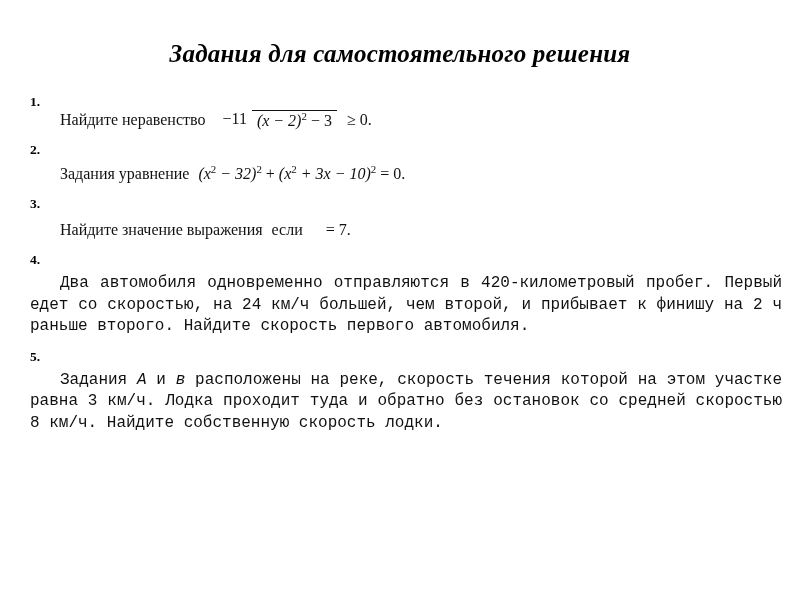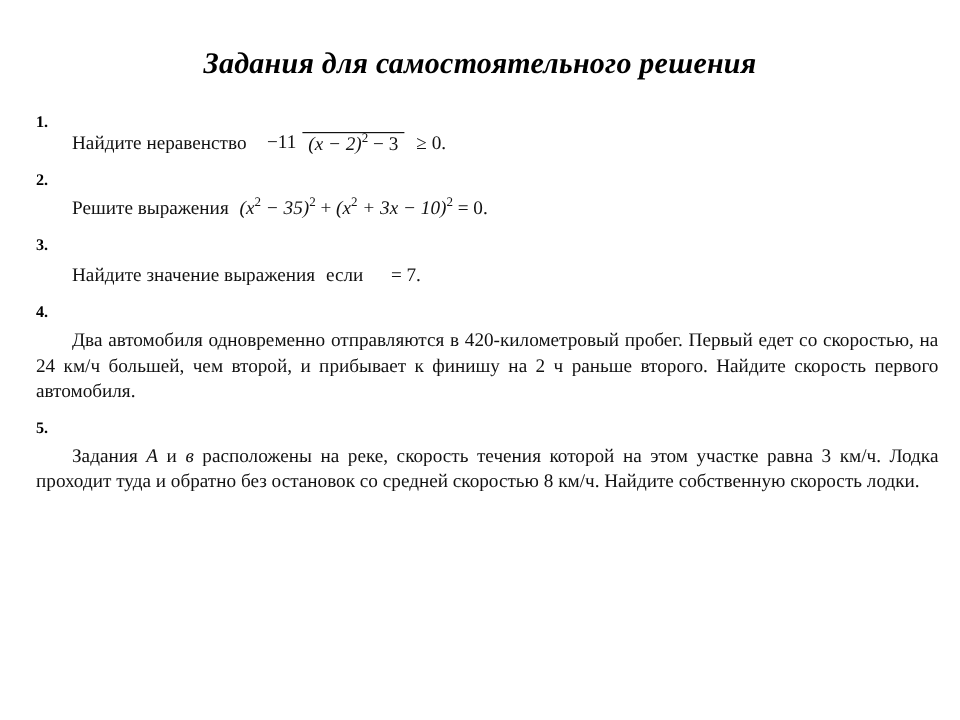--- a/index.html
+++ b/index.html
@@ -54,21 +54,21 @@
   }
   .pnum {
     font-family: "Liberation Serif", "DejaVu Serif", serif;
     font-weight: bold;
     font-size: 13.5px;
     line-height: 15px;
     color: #000000;
     margin: 0 0 0 0;
   }
   .pbody {
-    font-family: Liberation Serif, serif;
+    font-family: Liberation Mono, monospace;
     font-size: 16px;
     line-height: 21.5px;
     color: #111111;
     text-align: justify;
     text-justify: inter-word;
     margin: 0;
   }
   .pbody.indent {
     text-indent: 30px;
   }
@@ -144,23 +144,23 @@
         </span>
         <span class="tail">≥ 0.</span>
       </div>
     </div>
 
     <div class="gap-a"></div>
 
     <div class="problem" id="p2">
       <div class="pnum">2.</div>
       <div class="mathline" style="margin-top:6px;">
-        <span class="lead">Решите выражения</span>
+        <span class="lead">Задания уравнение</span>
         <span>
-          <span class="mi">(x</span><sup class="exp">2</sup><span class="mi"> − 35)</span><sup class="exp">2</sup><span> + </span><span class="mi">(x</span><sup class="exp">2</sup><span class="mi"> + 3x − 10)</span><sup class="exp">2</sup><span> = 0.</span>
+          <span class="mi">(x</span><sup class="exp">2</sup><span class="mi"> − 32)</span><sup class="exp">2</sup><span> + </span><span class="mi">(x</span><sup class="exp">2</sup><span class="mi"> + 3x − 10)</span><sup class="exp">2</sup><span> = 0.</span>
         </span>
       </div>
     </div>
 
     <div class="gap-b"></div>
 
     <div class="problem" id="p3">
       <div class="pnum">3.</div>
       <div class="mathline" style="margin-top:8px;">
         <span class="lead">Найдите значение выражения</span>

